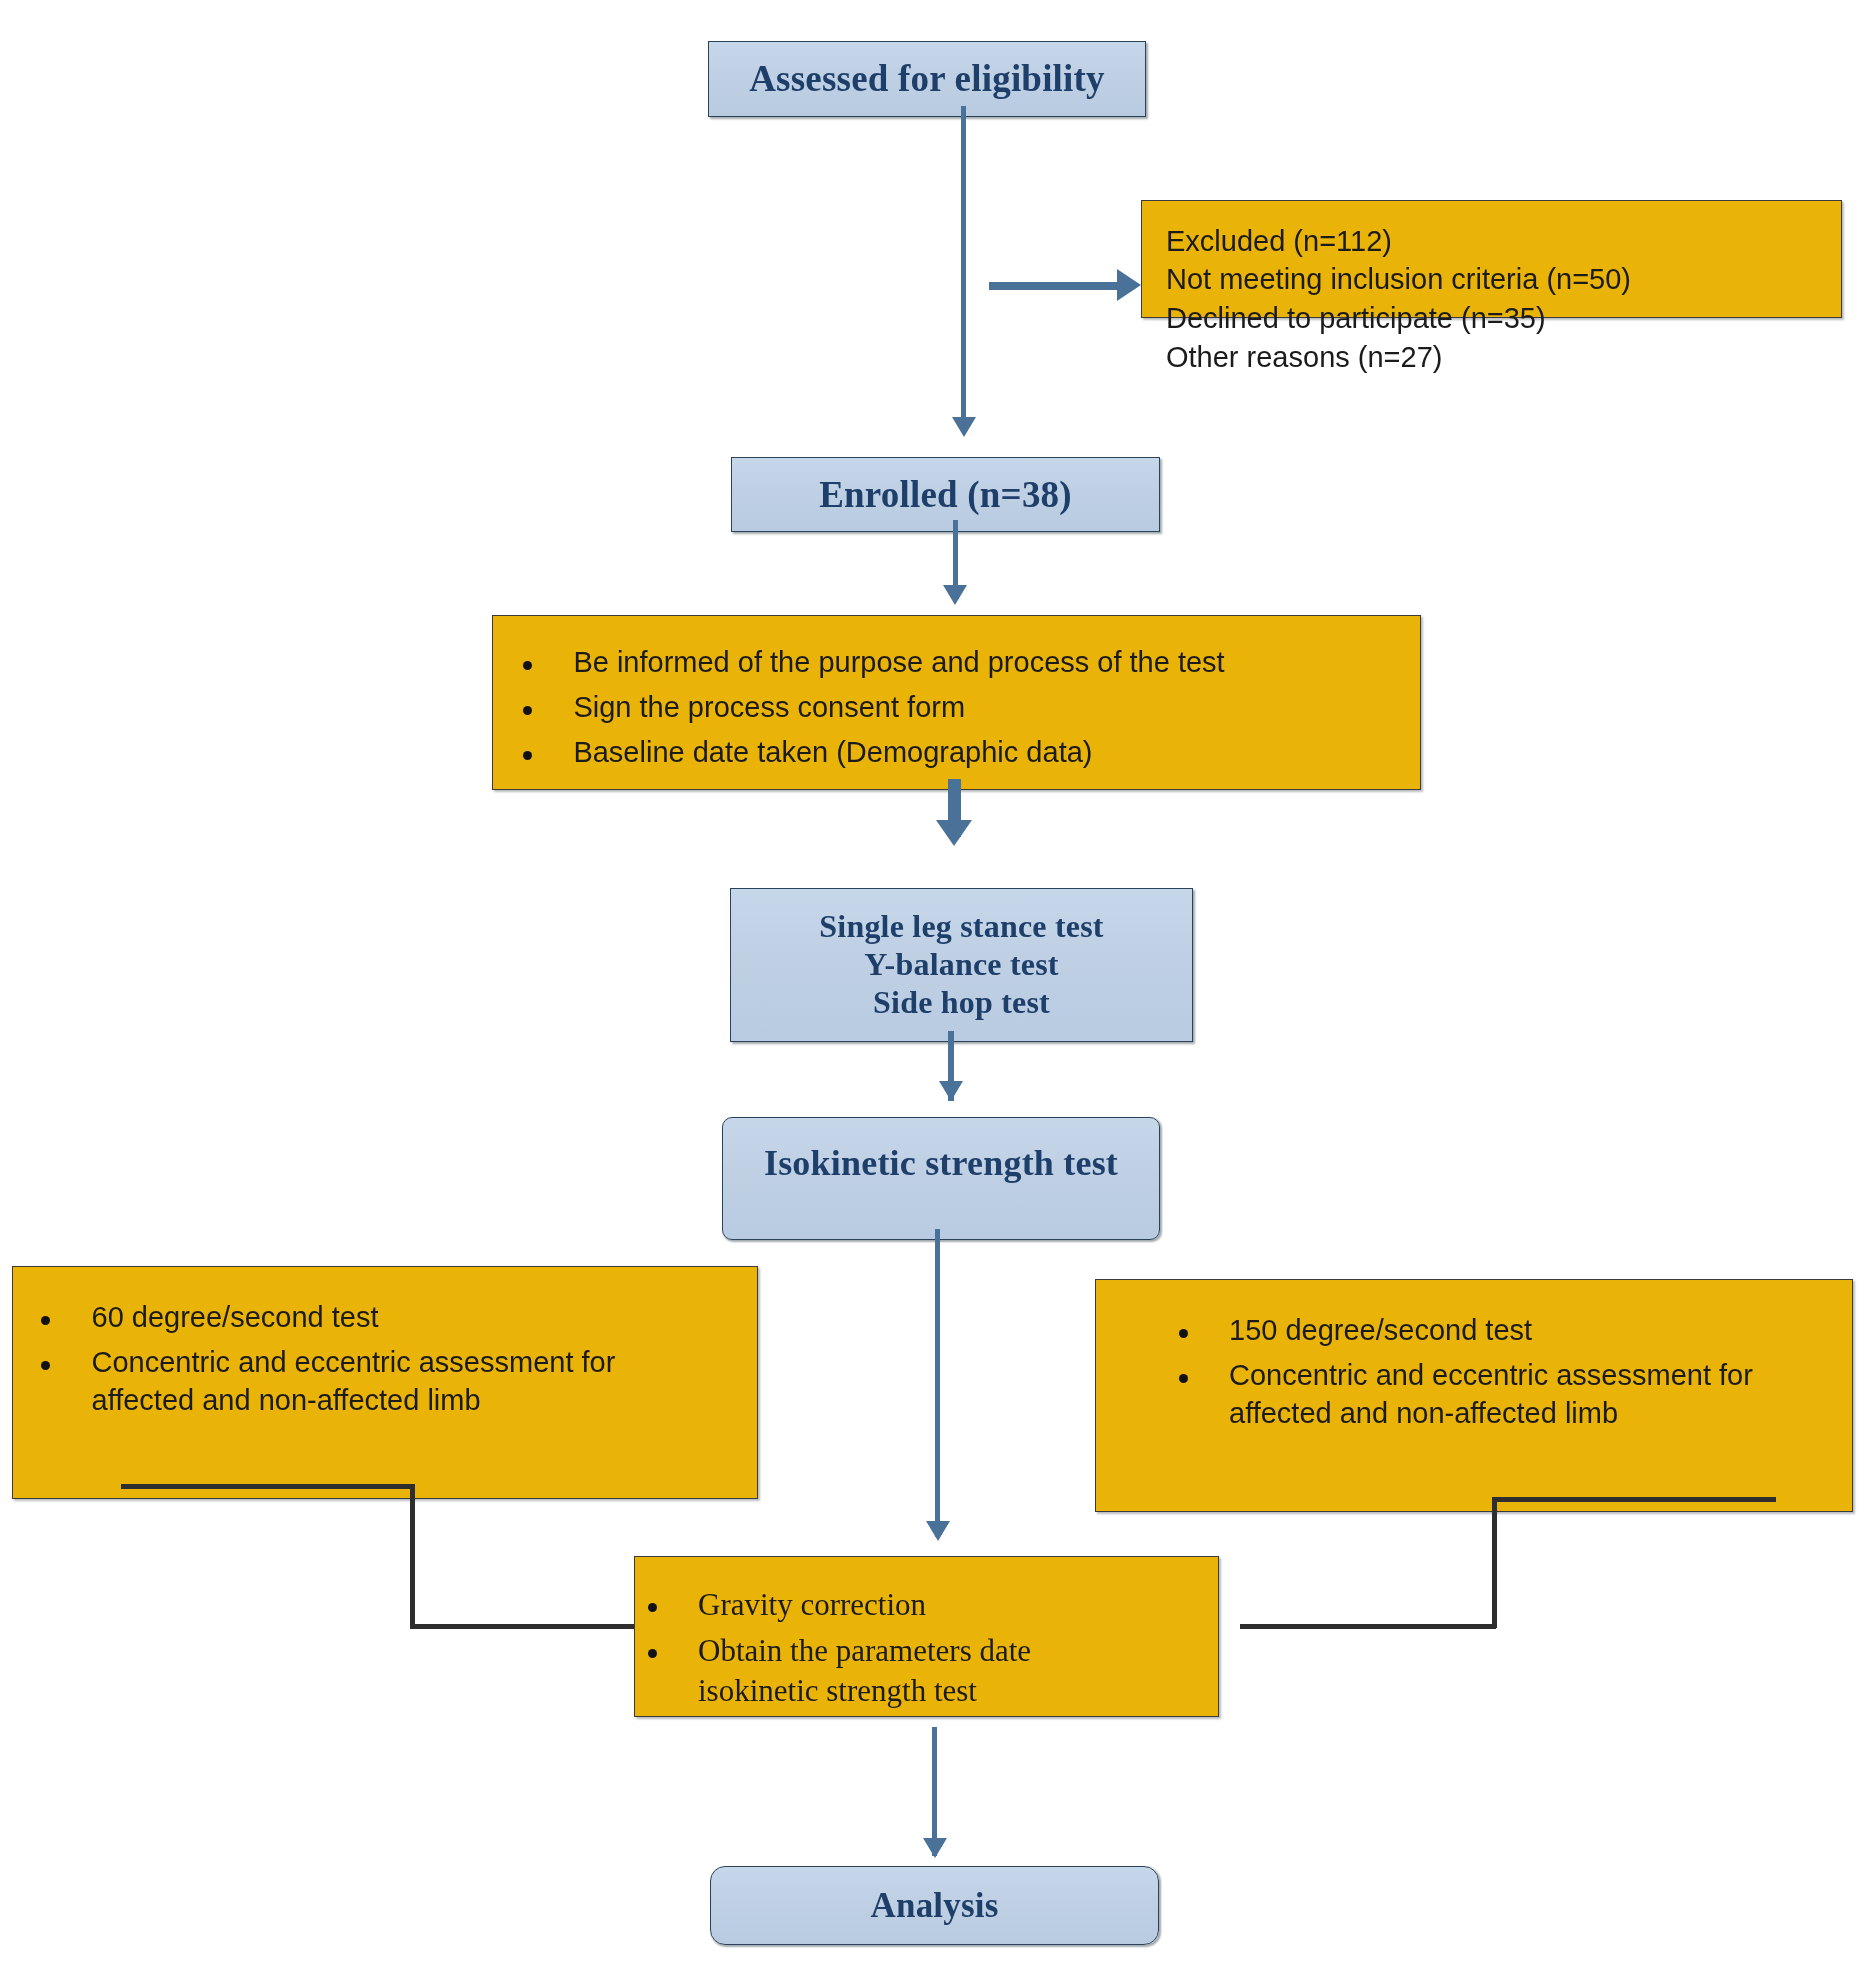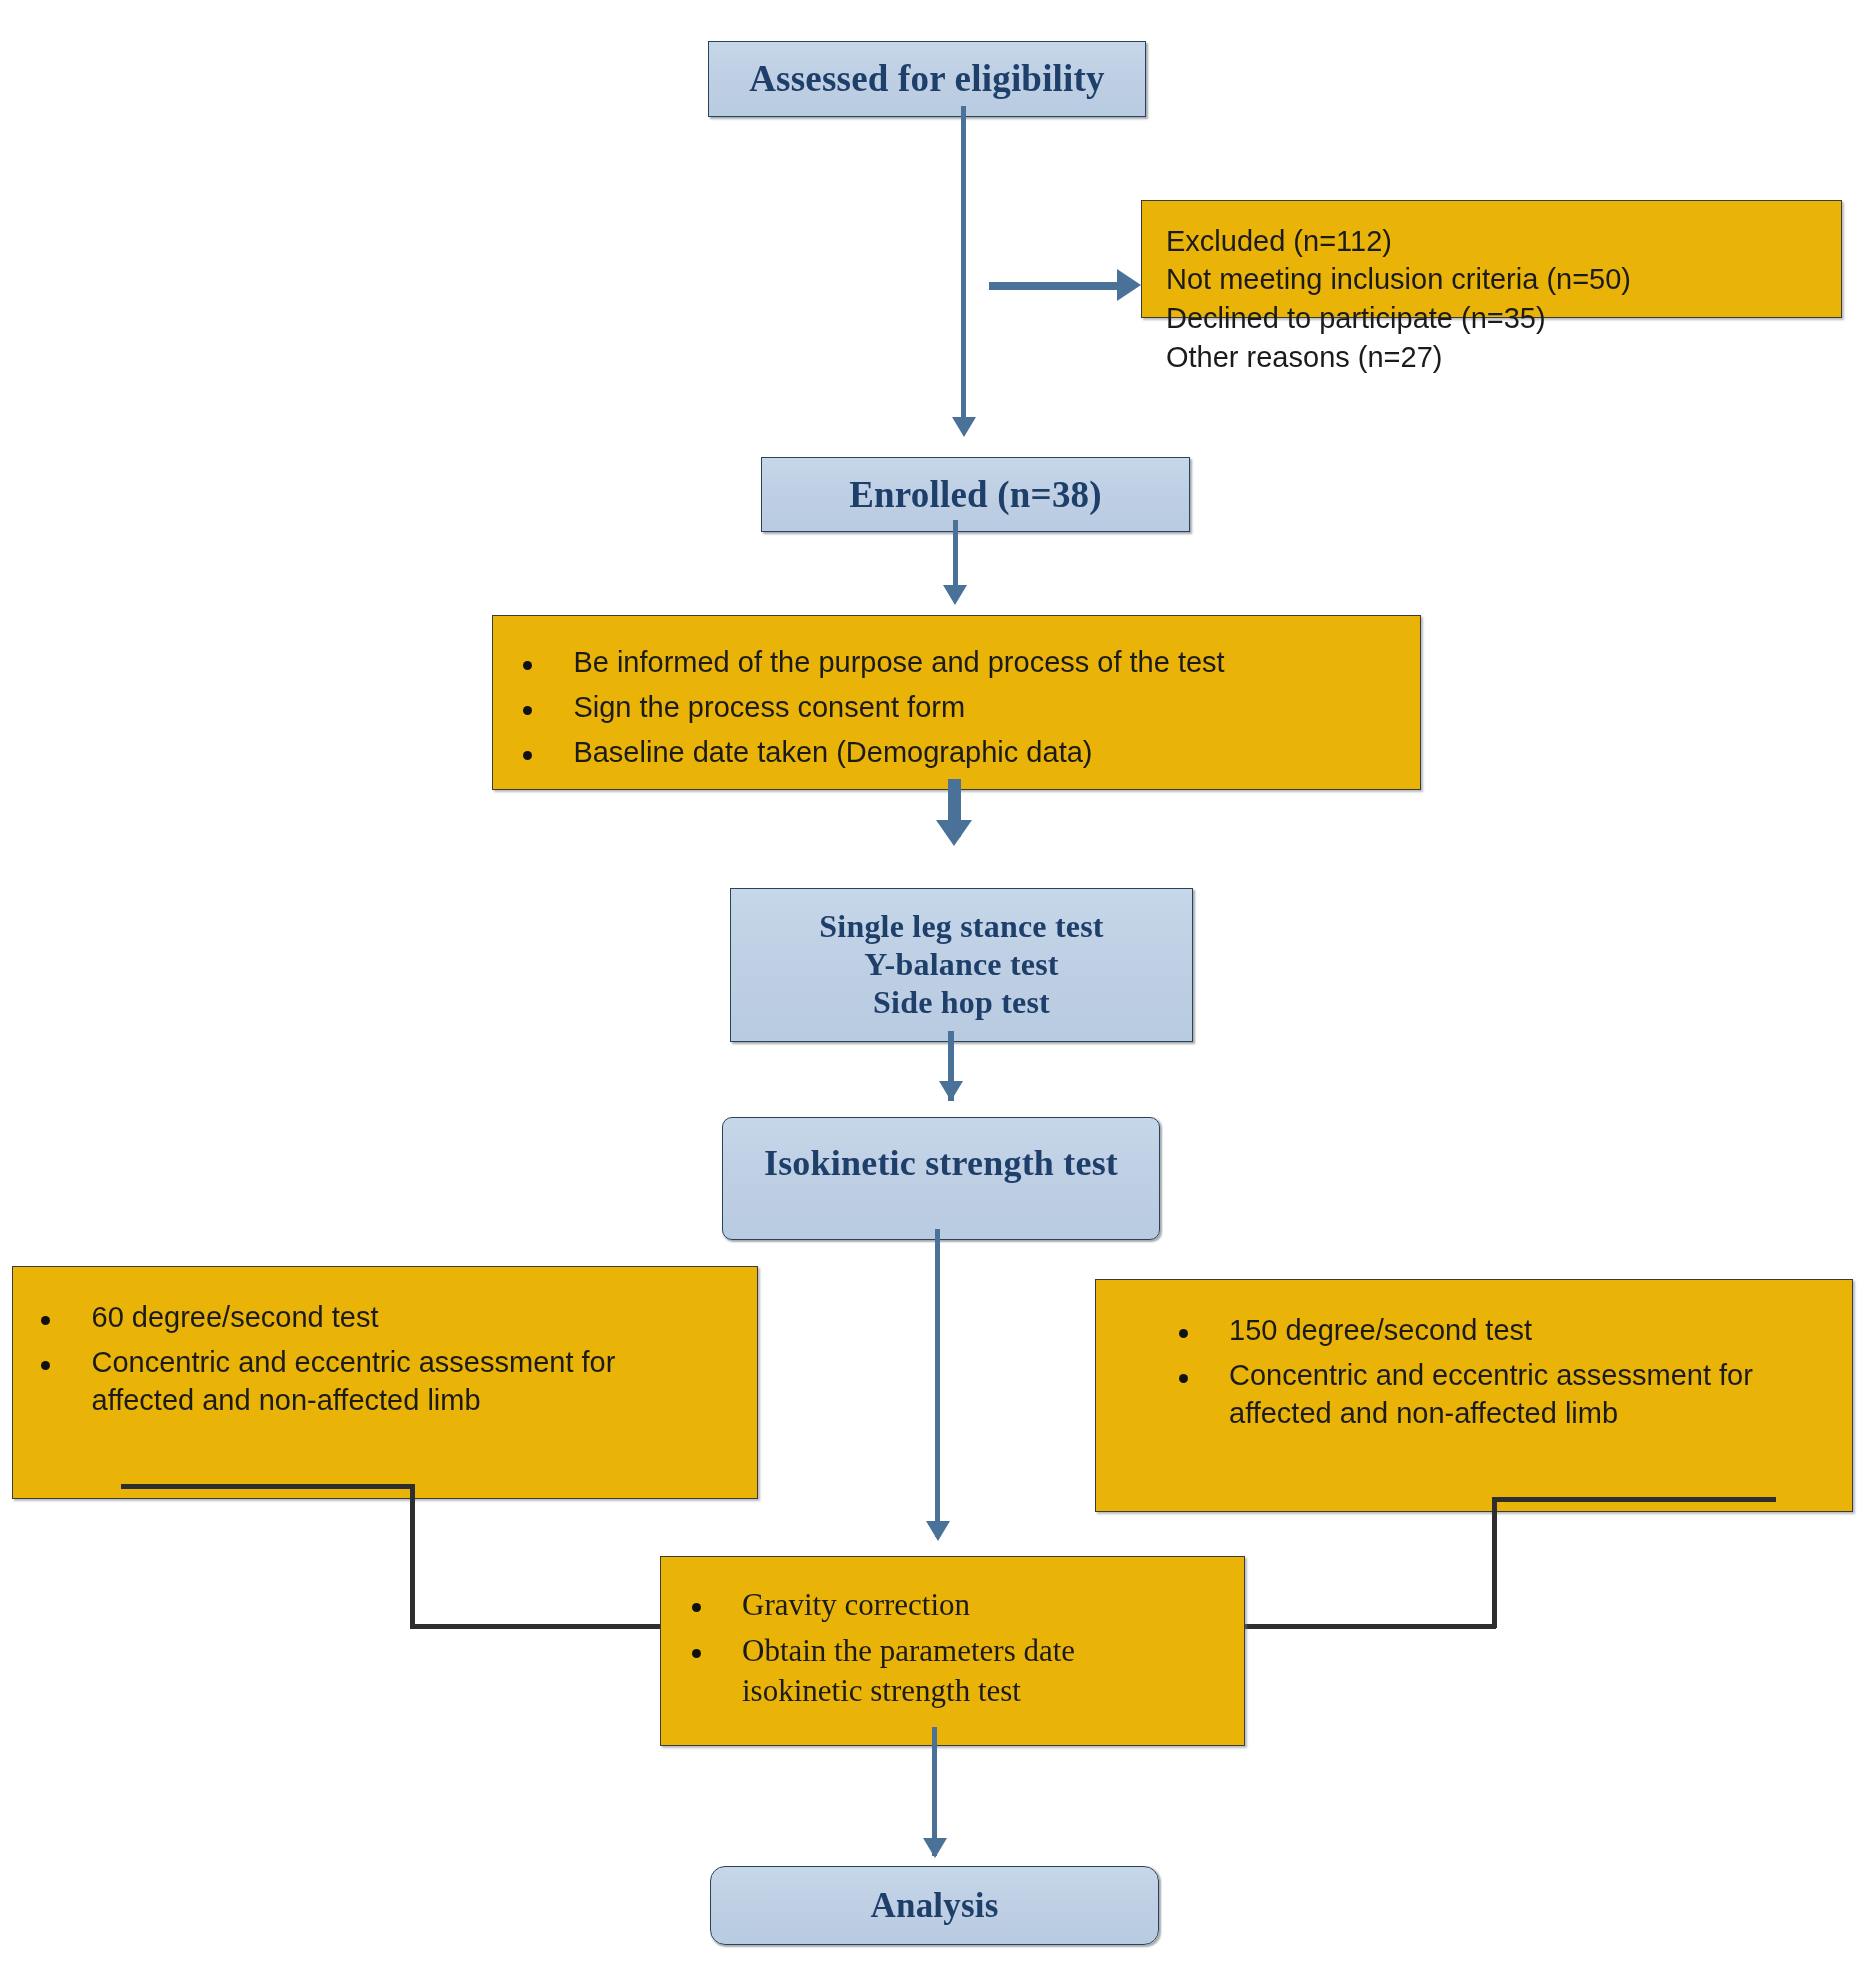--- a/index.html
+++ b/index.html
@@ -147,21 +147,21 @@
   <div class="hline" style="left:989px; top:282px; width:132px; height:7.5px;"></div>
   <div class="arrowhead-right" style="left:1117px; top:269px;"></div>
 
   <div class="node white-box" style="left:1141px; top:189px; width:701px; height:118px; padding:20.5px 24px;">
     <div class="plain-text">Excluded (n=112)</div>
     <div class="plain-text indent">Not meeting inclusion criteria (n=50)</div>
     <div class="plain-text indent">Declined to participate (n=35)</div>
     <div class="plain-text indent">Other reasons (n=27)</div>
   </div>
 
-  <div class="node blue-box" style="left:761px; top:446px; width:429px; height:75px;">
+  <div class="node blue-box" style="left:731px; top:446px; width:429px; height:75px;">
     <div class="btext" style="font-size:37px;">Enrolled (n=38)</div>
   </div>
 
   <div class="vline" style="left:953px; top:520px; width:4.7px; height:73px;"></div>
   <div class="arrowhead-down" style="left:943px; top:585px;"></div>
 
   <div class="node white-box" style="left:492px; top:604px; width:929px; height:175px; padding:28px 22.4px;">
     <ul class="bul sans-list">
       <li>Be informed of the purpose and process of the test</li>
       <li>Sign the process consent form</li>
@@ -205,21 +205,21 @@
   </div>
 
   <div class="kline" style="left:121px; top:1484px; width:294px; height:4.7px;"></div>
   <div class="kline" style="left:410px; top:1484px; width:4.7px; height:144px;"></div>
   <div class="kline" style="left:410px; top:1624px; width:252px; height:4.7px;"></div>
 
   <div class="kline" style="left:1496px; top:1497px; width:280px; height:4.7px;"></div>
   <div class="kline" style="left:1492px; top:1497px; width:4.7px; height:131px;"></div>
   <div class="kline" style="left:1240px; top:1624px; width:256px; height:4.7px;"></div>
 
-  <div class="node white-box" style="left:660px; top:1545px; width:585px; height:190px; padding:28px 23px;">
+  <div class="node white-box" style="left:634px; top:1545px; width:585px; height:161px; padding:28px 5px;">
     <ul class="bul serif-list">
       <li>Gravity correction</li>
       <li style="max-width:392px;">Obtain the parameters date isokinetic strength test</li>
     </ul>
   </div>
 
   <div class="vline" style="left:932px; top:1727px; width:4.7px; height:129px;"></div>
   <div class="arrowhead-down" style="left:923px; top:1838px;"></div>
 
   <div class="node blue-box rounded" style="left:710px; top:1855px; width:449px; height:79px; border-radius:15px;">

